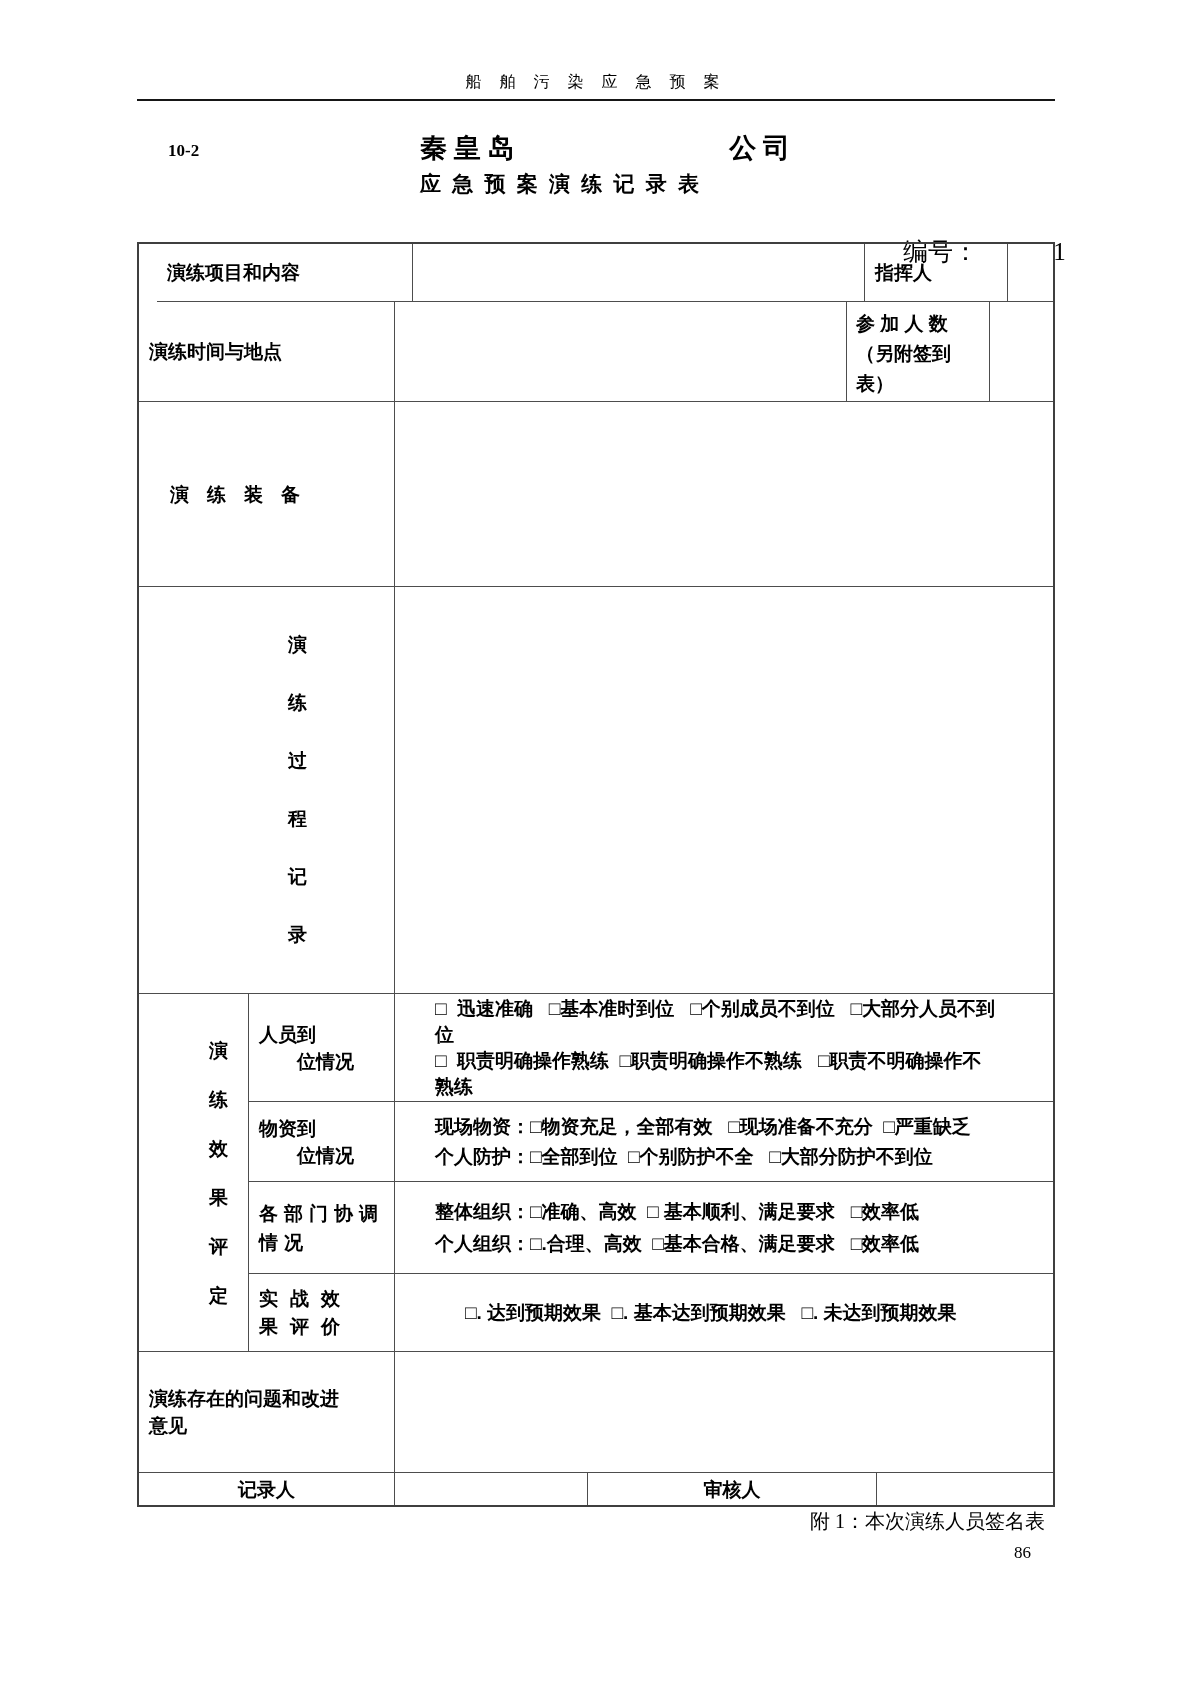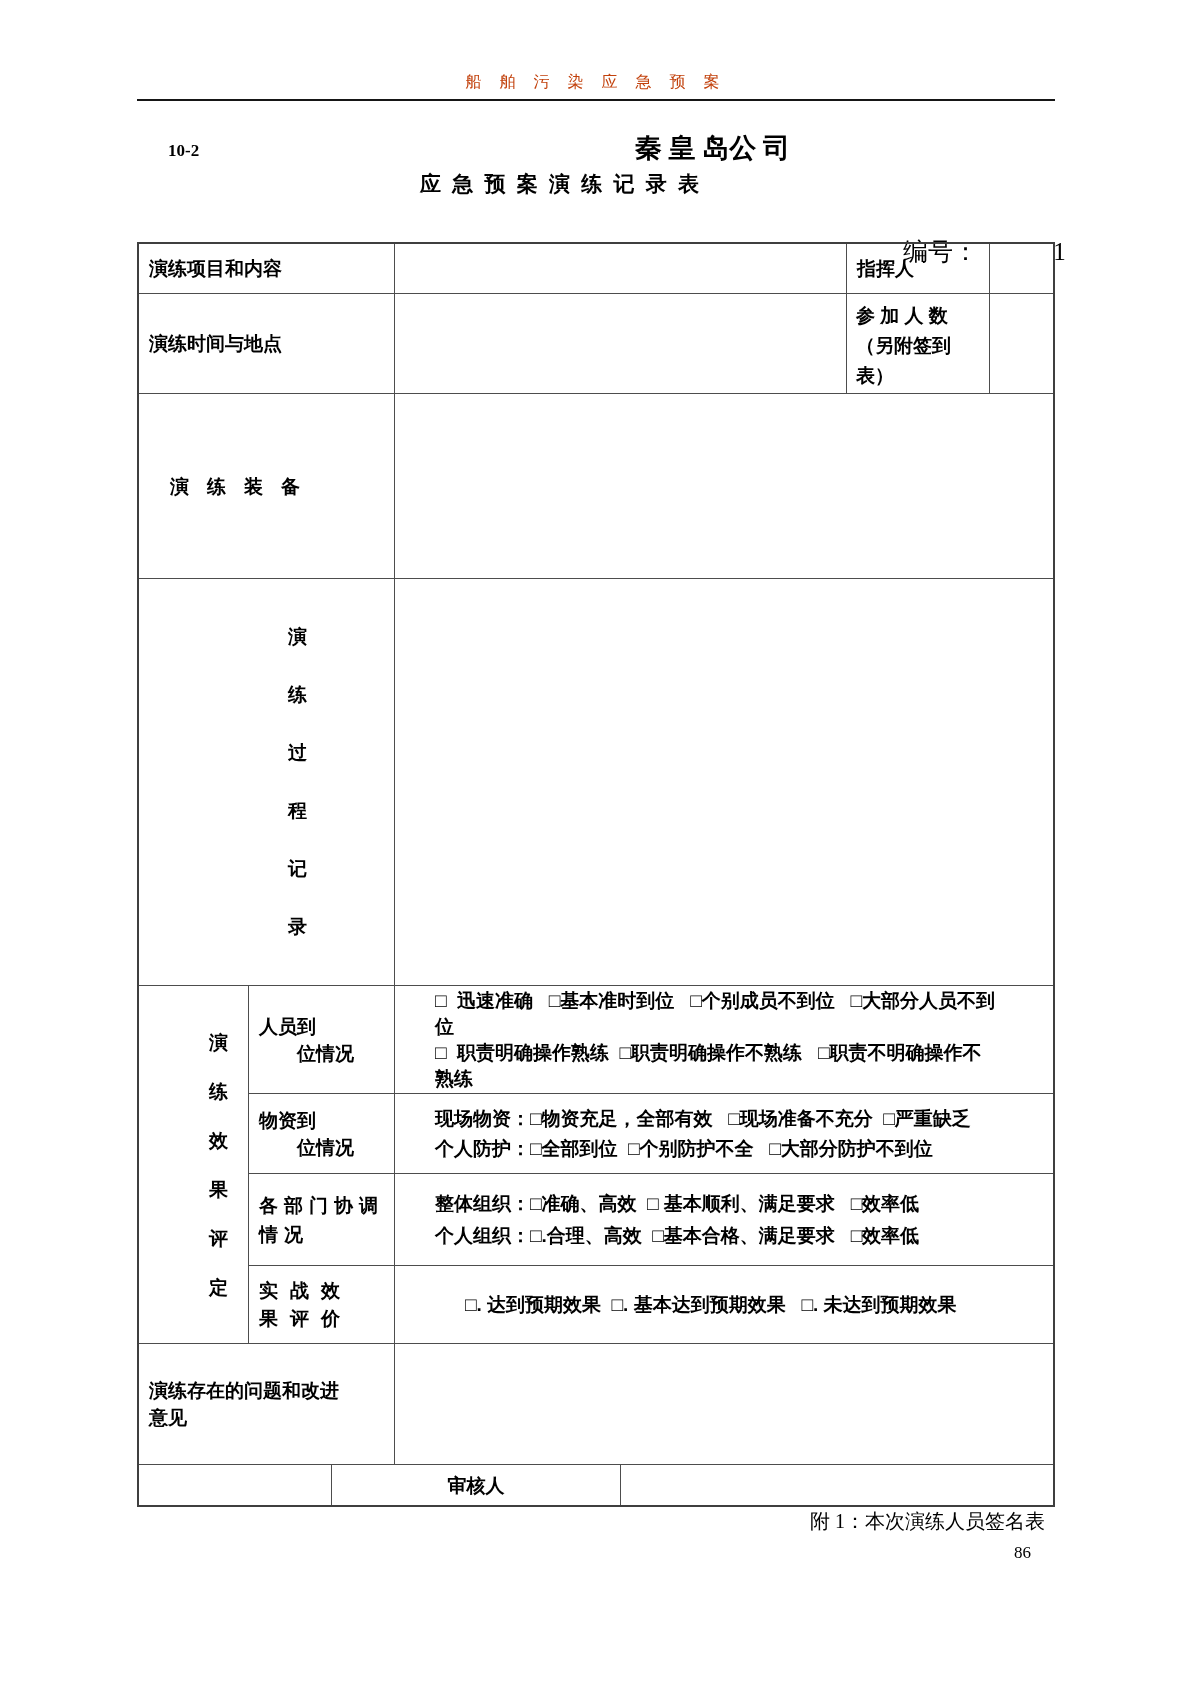--- a/index.html
+++ b/index.html
@@ -5,33 +5,33 @@
   html,body { margin:0; padding:0; background:#888; }
   .page {
     position:relative; width:1191px; height:1684px; margin:0 auto;
     background:#ffffff; color:#000;
     font-family:"Liberation Sans", sans-serif;
   }
   
   .doc-header {
     position:absolute; left:137px; top:72px; width:918px;
     text-align:center; font-family:"Liberation Serif", serif;
-    font-size:16px; letter-spacing:7px; color:#c2410c; white-space:nowrap;
+    font-size:16px; letter-spacing:7px; color:#000000; white-space:nowrap;
   }
   .header-rule {
     position:absolute; left:137px; top:99px; width:918px; height:0;
     border-top:2.5px solid #161616;
   }
   .doc-code {
     position:absolute; left:168px; top:141px;
     font-family:"Liberation Serif", serif; font-size:17px; font-weight:bold;
   }
   .company-line {
     position:absolute; left:420px; top:130px; width:370px;
-    display:flex; justify-content:flex-end;
+    display:flex; justify-content:space-between;
     font-family:"Liberation Serif", serif; font-size:27px; font-weight:bold;
     white-space:pre;
   }
   .form-title {
     position:absolute; left:420px; top:170px; width:380px;
     font-family:"Liberation Serif", serif; font-size:21px; font-weight:bold;
     letter-spacing:3px; white-space:pre;
   }
   .serial-line {
     position:absolute; left:878px; top:207px;
@@ -41,21 +41,21 @@
   
   .tbl {
     position:absolute; left:137px; top:242px; width:918px; height:1265px;
     border:2.5px solid #3f3f3f; box-sizing:border-box;
     display:flex; flex-direction:column;
     font-size:19px; font-weight:bold; line-height:27px;
   }
   .r { display:flex; box-sizing:border-box; border-bottom:1.5px solid #4d4d4d; }
   .c { box-sizing:border-box; border-right:1.5px solid #4d4d4d; }
   .c:last-child { border-right:none; }
-  .h1 { height:50px; }  .h2 { height:100px; } .h3 { height:185px; }
+  .h1 { height:58px;margin-left:18px; }  .h2 { height:100px; } .h3 { height:185px; }
   .h4 { height:407px; } .h9 { height:121px; } .h10 { flex:1; border-bottom:none; }
   .w-label { width:256px; } .w-mid { width:452px; } .w-cmd { width:143px; }
   .w-rest { flex:1; }
   .w-sig1 { width:256px; } .w-sig2 { width:193px; } .w-sig3 { width:289px; }
   .lab { display:flex; align-items:center; padding-left:10px; white-space:pre-wrap; }
   .blank { background:#fff; }
   .participants { display:block; padding:7px 4px 0 9px; line-height:30px; white-space:pre-wrap; }
   .equip { letter-spacing:18px;padding-left:31px; }
   .vtext {
     display:flex; align-items:center; white-space:pre-wrap; text-align:center;
@@ -181,20 +181,21 @@
       </div>
     </div>
 
     <div class="r h9">
       <div class="c w-label lab">演练存在的问题和改进
 意见</div>
       <div class="c w-rest blank"></div>
     </div>
 
     <div class="r h10">
+      <div class="c w-sig1 sig-cell">记录人</div>
       <div class="c w-sig2 blank"></div>
       <div class="c w-sig3 sig-cell">审核人</div>
       <div class="c w-rest blank"></div>
     </div>
 
   </div>
 
   <div class="footer-note">附 1：本次演练人员签名表</div>
   <div class="page-number">86</div>
 

